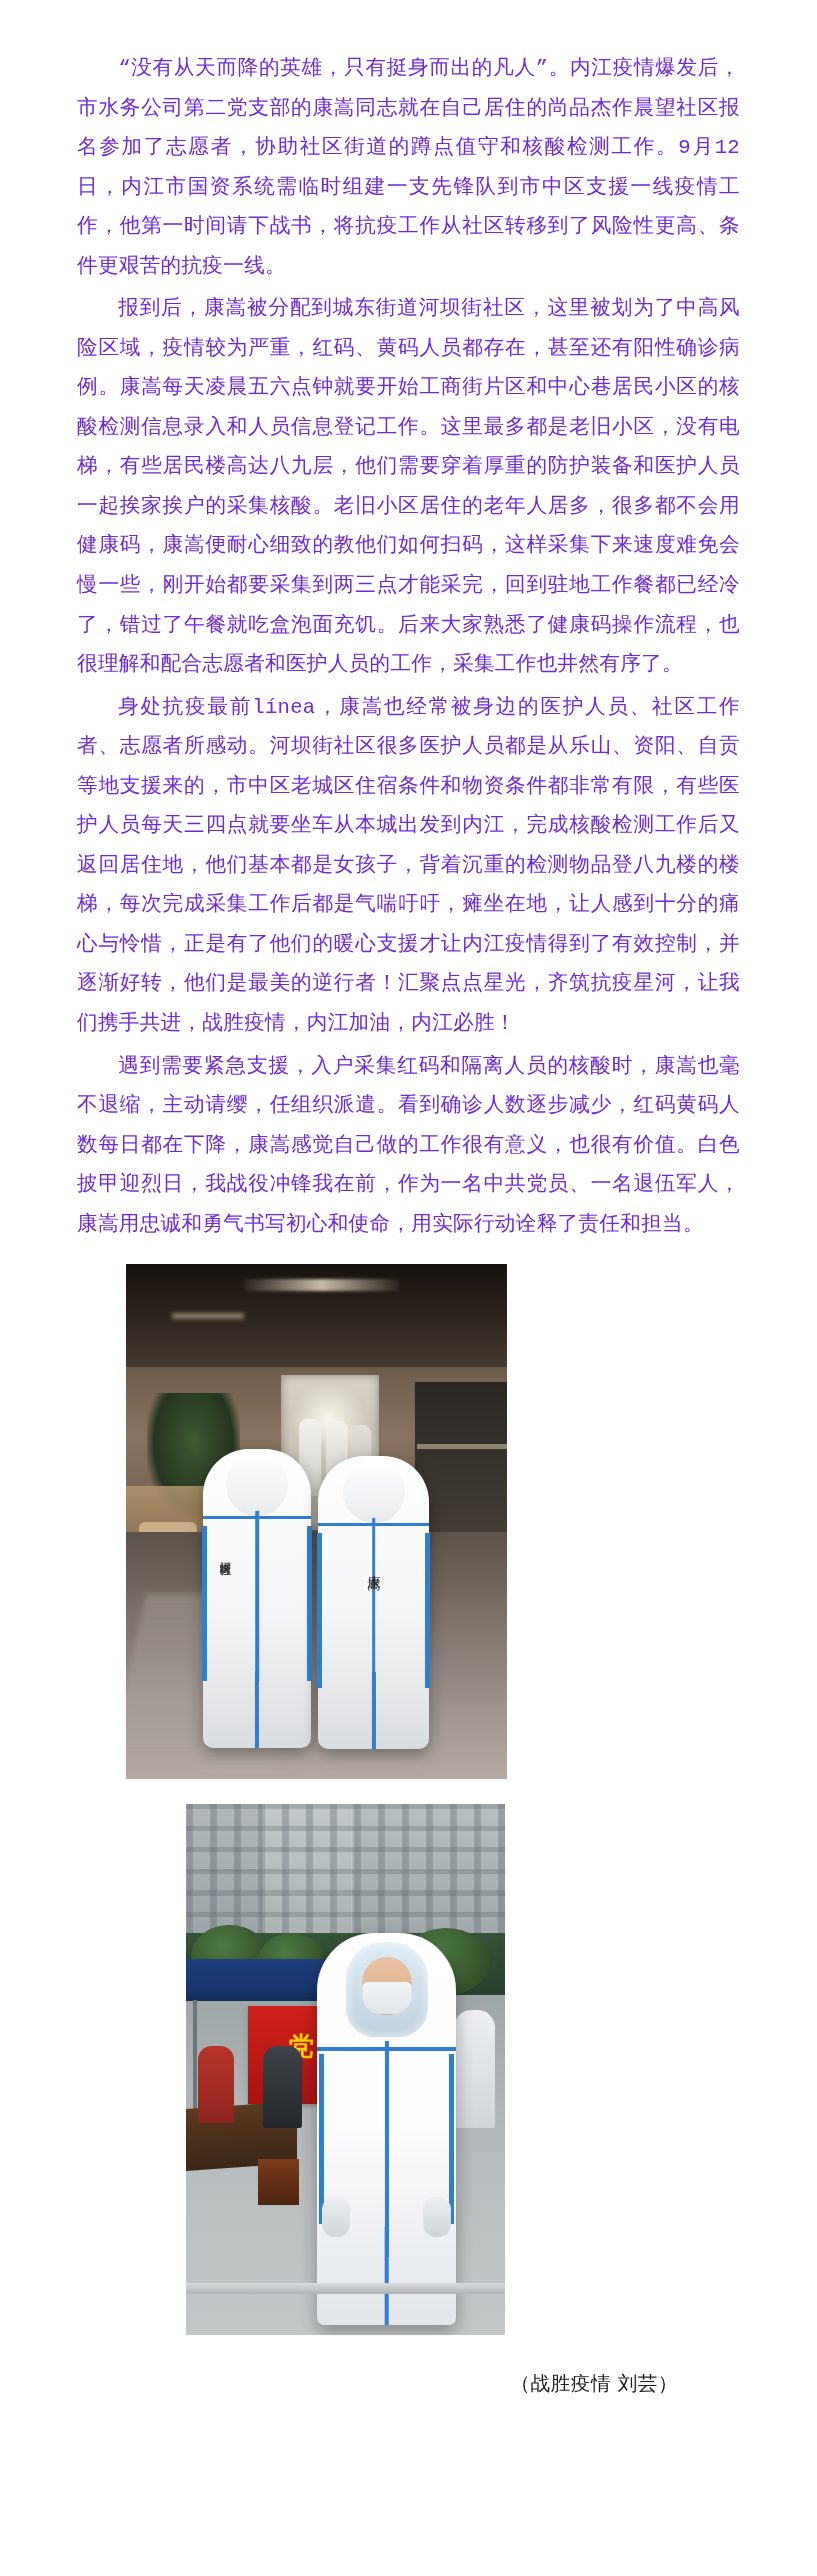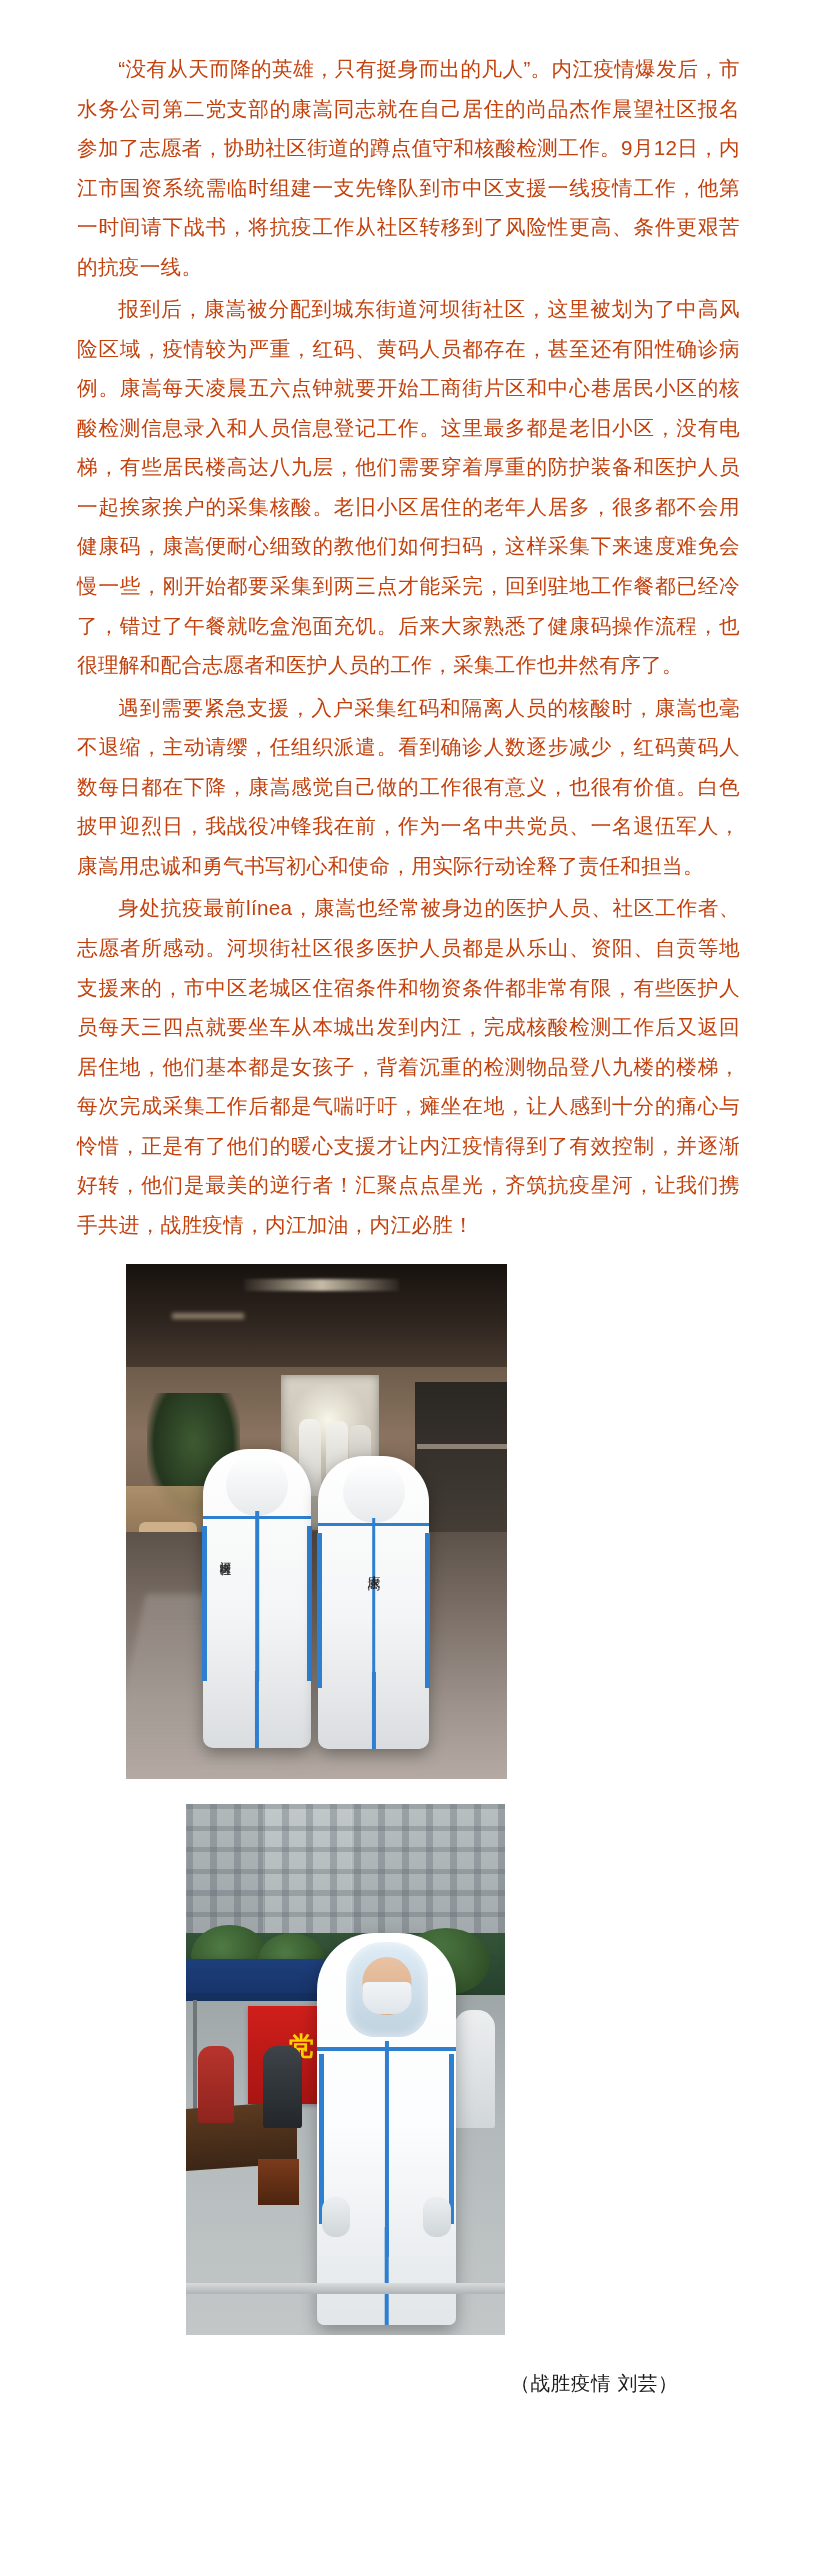--- a/index.html
+++ b/index.html
@@ -15,24 +15,24 @@
     width: 818px;
     min-height: 2920px;
     background: #ffffff;
     box-sizing: border-box;
     padding: 49px 77px 31px 77px;
   }
   .article {
     width: 663px;
   }
   .para {
-    font-family: Liberation Sans, sans-serif;
+    font-family: Liberation Mono, monospace;
     font-size: 20.6px;
     line-height: 1.92;
-    color: #c2410c;
+    color: #6d28d9;
     text-align: justify;
     text-justify: inter-ideograph;
     text-indent: 2em;
     margin: 0 0 3.1px 0;
     letter-spacing: 0.3px;
   }
   .figure-block {
     margin: 19.6px 0 0 0;
   }
   
@@ -300,22 +300,22 @@
   }
 </style>
 </head>
 <body>
 
 <div class="page">
   <article class="article">
 
     <p class="para">“没有从天而降的英雄，只有挺身而出的凡人”。内江疫情爆发后，市水务公司第二党支部的康嵩同志就在自己居住的尚品杰作晨望社区报名参加了志愿者，协助社区街道的蹲点值守和核酸检测工作。9月12日，内江市国资系统需临时组建一支先锋队到市中区支援一线疫情工作，他第一时间请下战书，将抗疫工作从社区转移到了风险性更高、条件更艰苦的抗疫一线。</p>
     <p class="para">报到后，康嵩被分配到城东街道河坝街社区，这里被划为了中高风险区域，疫情较为严重，红码、黄码人员都存在，甚至还有阳性确诊病例。康嵩每天凌晨五六点钟就要开始工商街片区和中心巷居民小区的核酸检测信息录入和人员信息登记工作。这里最多都是老旧小区，没有电梯，有些居民楼高达八九层，他们需要穿着厚重的防护装备和医护人员一起挨家挨户的采集核酸。老旧小区居住的老年人居多，很多都不会用健康码，康嵩便耐心细致的教他们如何扫码，这样采集下来速度难免会慢一些，刚开始都要采集到两三点才能采完，回到驻地工作餐都已经冷了，错过了午餐就吃盒泡面充饥。后来大家熟悉了健康码操作流程，也很理解和配合志愿者和医护人员的工作，采集工作也井然有序了。</p>
+    <p class="para">身处抗疫最前línea，康嵩也经常被身边的医护人员、社区工作者、志愿者所感动。河坝街社区很多医护人员都是从乐山、资阳、自贡等地支援来的，市中区老城区住宿条件和物资条件都非常有限，有些医护人员每天三四点就要坐车从本城出发到内江，完成核酸检测工作后又返回居住地，他们基本都是女孩子，背着沉重的检测物品登八九楼的楼梯，每次完成采集工作后都是气喘吁吁，瘫坐在地，让人感到十分的痛心与怜惜，正是有了他们的暖心支援才让内江疫情得到了有效控制，并逐渐好转，他们是最美的逆行者！汇聚点点星光，齐筑抗疫星河，让我们携手共进，战胜疫情，内江加油，内江必胜！</p>
     <p class="para">遇到需要紧急支援，入户采集红码和隔离人员的核酸时，康嵩也毫不退缩，主动请缨，任组织派遣。看到确诊人数逐步减少，红码黄码人数每日都在下降，康嵩感觉自己做的工作很有意义，也很有价值。白色披甲迎烈日，我战役冲锋我在前，作为一名中共党员、一名退伍军人，康嵩用忠诚和勇气书写初心和使命，用实际行动诠释了责任和担当。</p>
-    <p class="para">身处抗疫最前línea，康嵩也经常被身边的医护人员、社区工作者、志愿者所感动。河坝街社区很多医护人员都是从乐山、资阳、自贡等地支援来的，市中区老城区住宿条件和物资条件都非常有限，有些医护人员每天三四点就要坐车从本城出发到内江，完成核酸检测工作后又返回居住地，他们基本都是女孩子，背着沉重的检测物品登八九楼的楼梯，每次完成采集工作后都是气喘吁吁，瘫坐在地，让人感到十分的痛心与怜惜，正是有了他们的暖心支援才让内江疫情得到了有效控制，并逐渐好转，他们是最美的逆行者！汇聚点点星光，齐筑抗疫星河，让我们携手共进，战胜疫情，内江加油，内江必胜！</p>
 
     <div class="figure-block">
       <div class="photo1-wrap">
         <div class="p1-ceiling"></div>
         <div class="p1-ceil-light"></div>
         <div class="p1-ceil-light2"></div>
         <div class="p1-backwall"></div>
         <div class="p1-plant"></div>
         <div class="p1-door"></div>
         <div class="p1-door-glow"></div>

